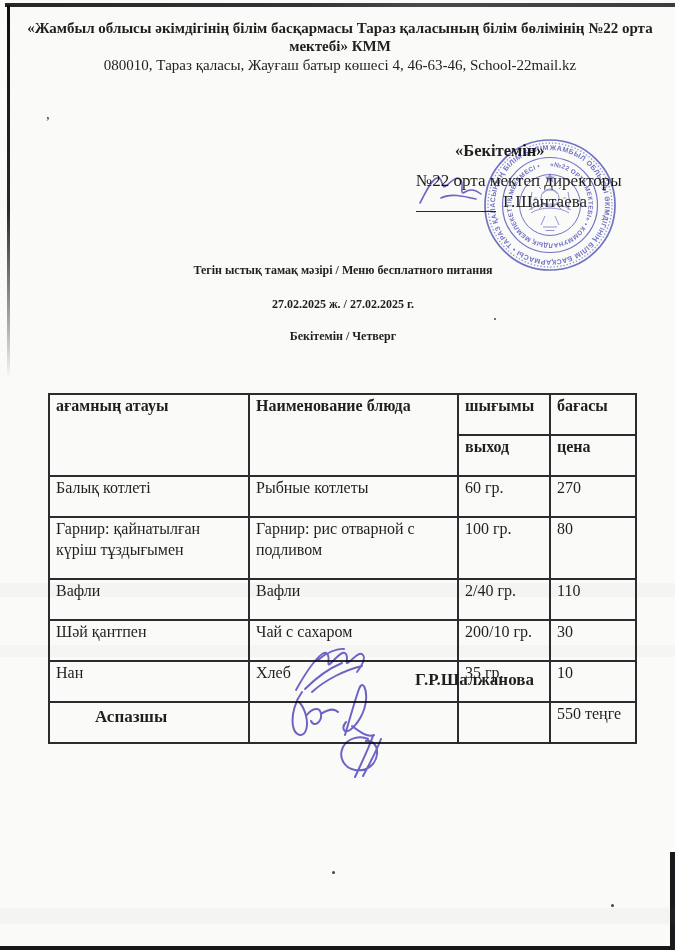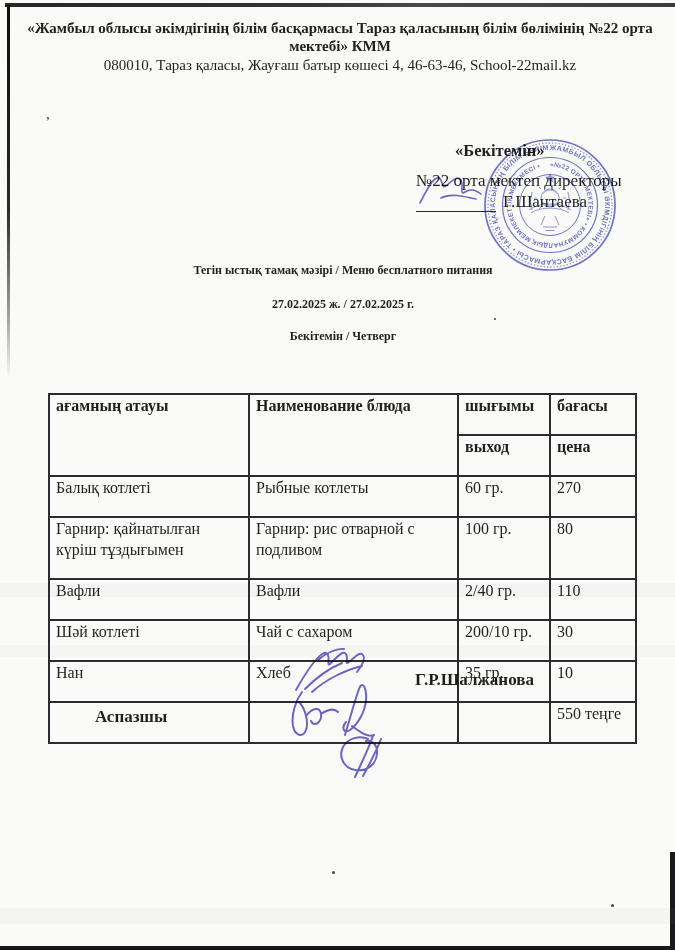--- a/index.html
+++ b/index.html
@@ -153,21 +153,21 @@
       <td>100 гр.</td>
       <td>80</td>
     </tr>
     <tr>
       <td>Вафли</td>
       <td>Вафли</td>
       <td>2/40 гр.</td>
       <td>110</td>
     </tr>
     <tr>
-      <td>Шәй котлеті</td>
+      <td>Шәй қантпен</td>
       <td>Чай с сахаром</td>
       <td>200/10 гр.</td>
       <td>30</td>
     </tr>
     <tr>
       <td>Нан</td>
       <td>Хлеб</td>
       <td>35 гр.</td>
       <td>10</td>
     </tr>

